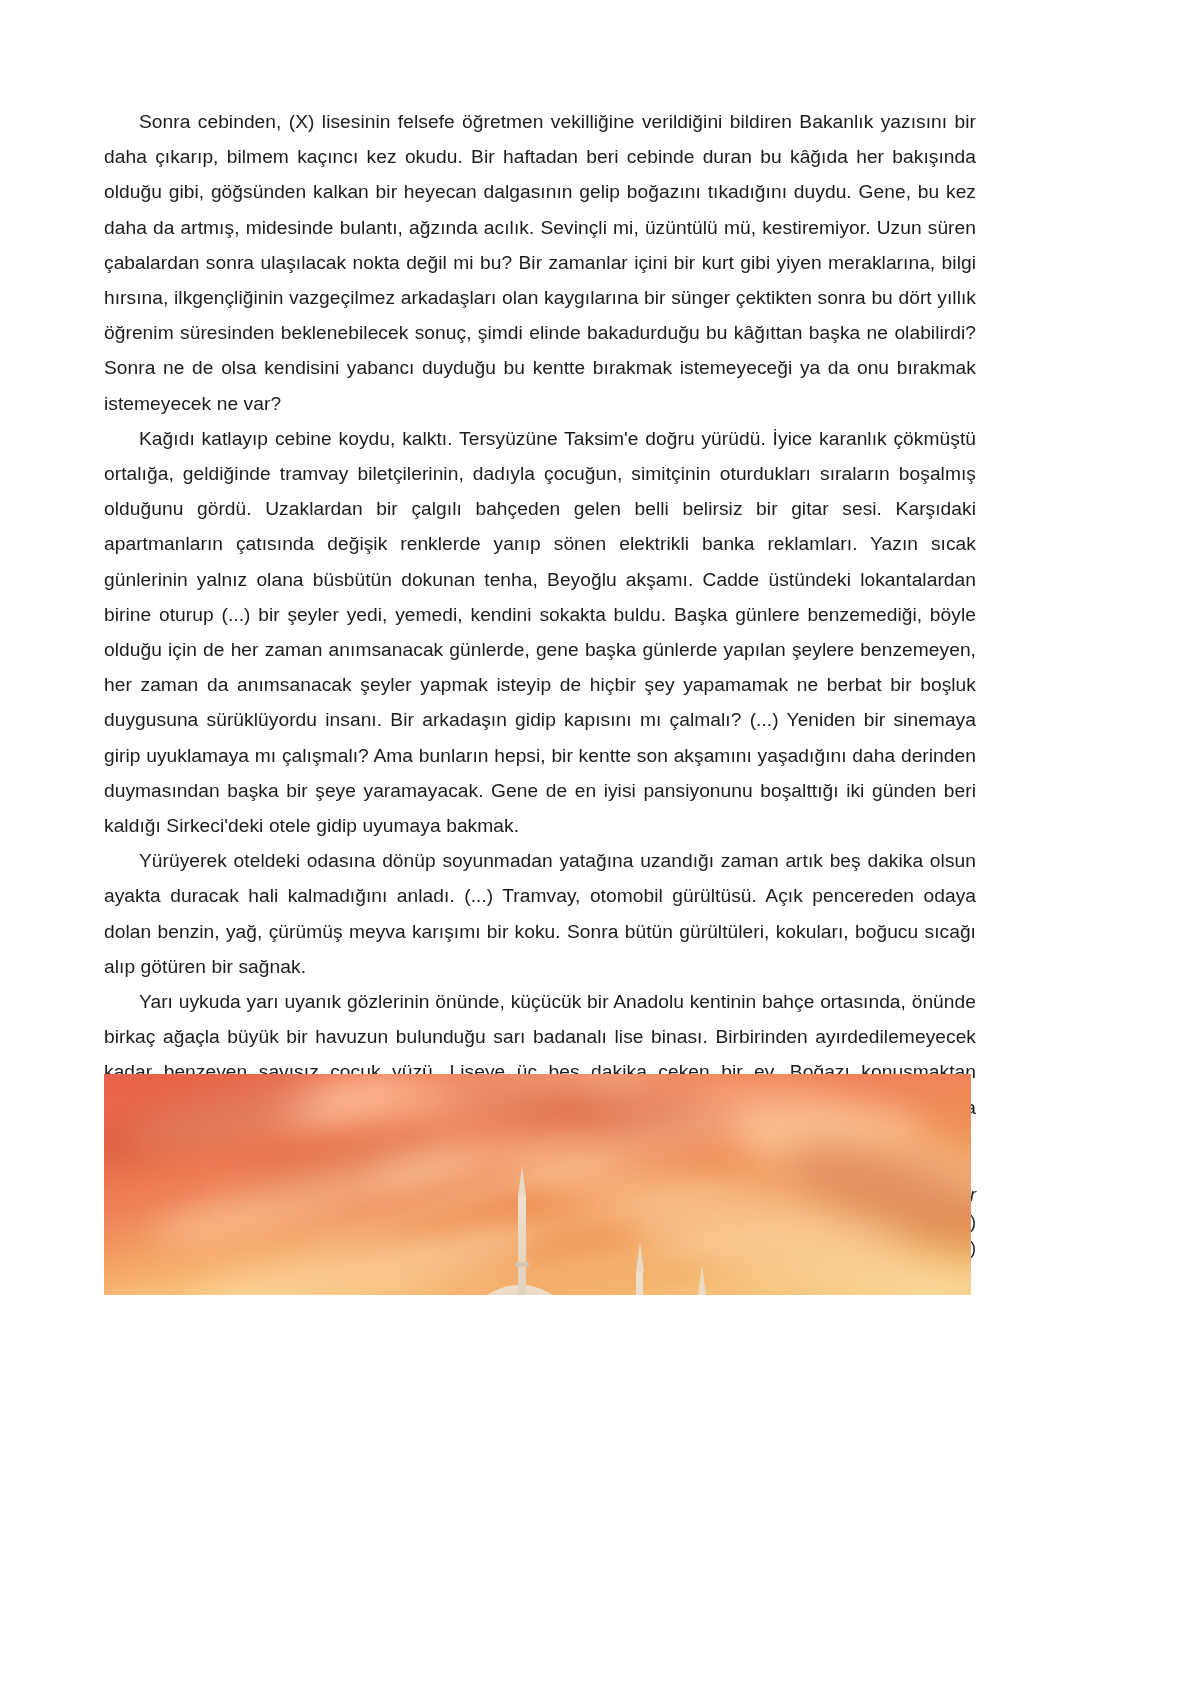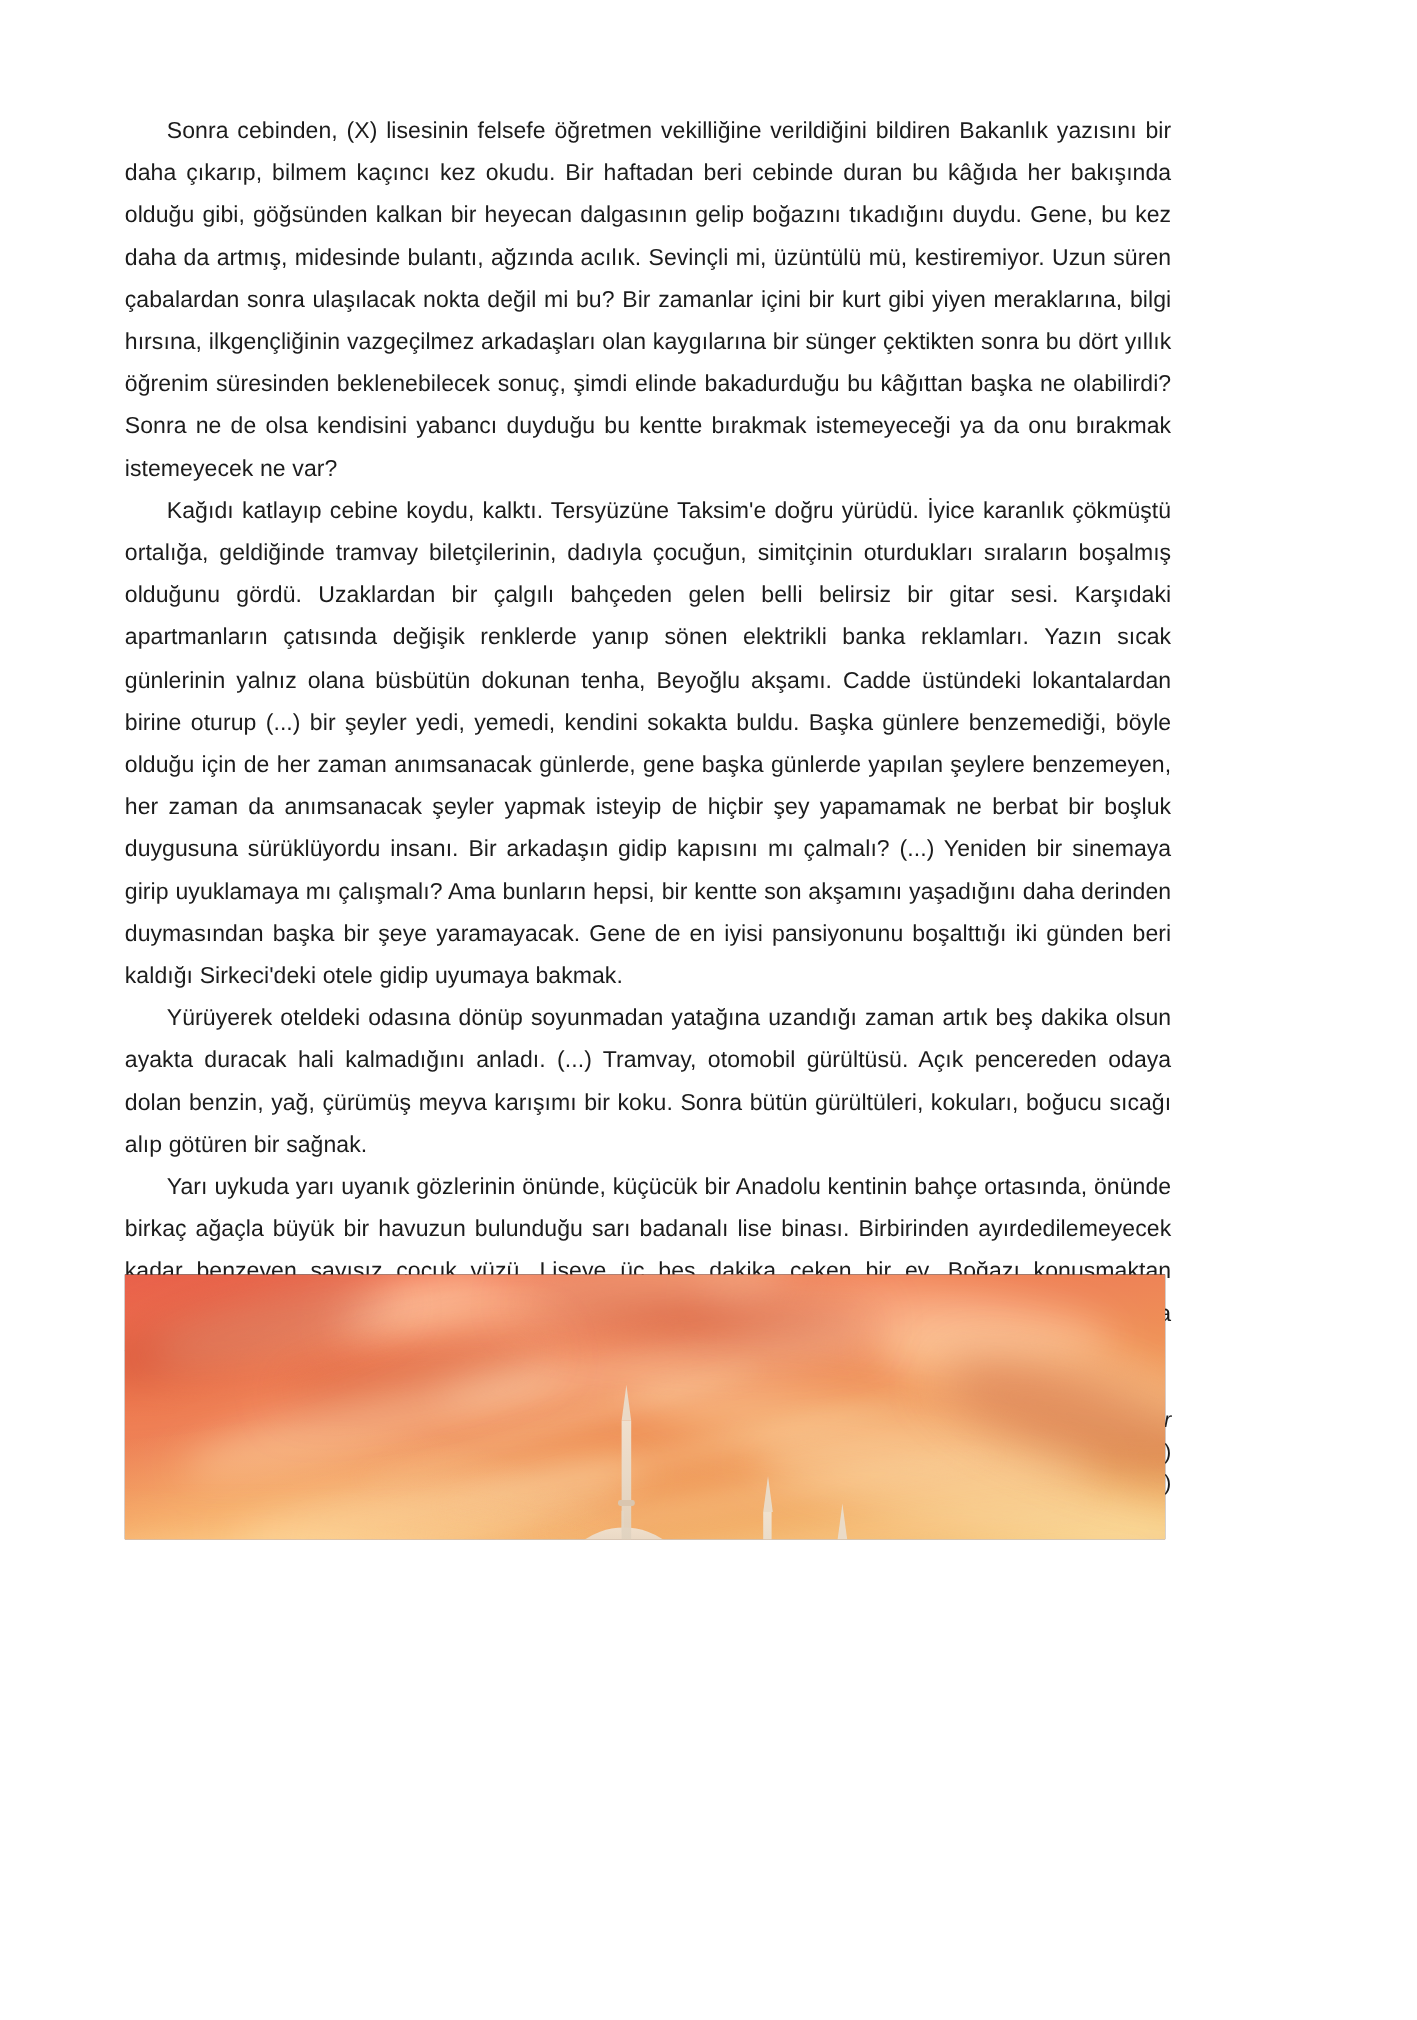--- a/index.html
+++ b/index.html
@@ -10,21 +10,21 @@
   }
   body {
     font-family: "Liberation Sans", sans-serif;
     color: #1a1a1a;
   }
   .page {
     position: relative;
     width: 1181px;
     height: 1283px;
     background: #ffffff;
-    margin: 0 auto;
+    margin: 12px auto;
     overflow: hidden;
     box-sizing: border-box;
   }
   .content {
     position: absolute;
     left: 104px;
     top: 92px;
     width: 872px;
   }
   .body-text p {

